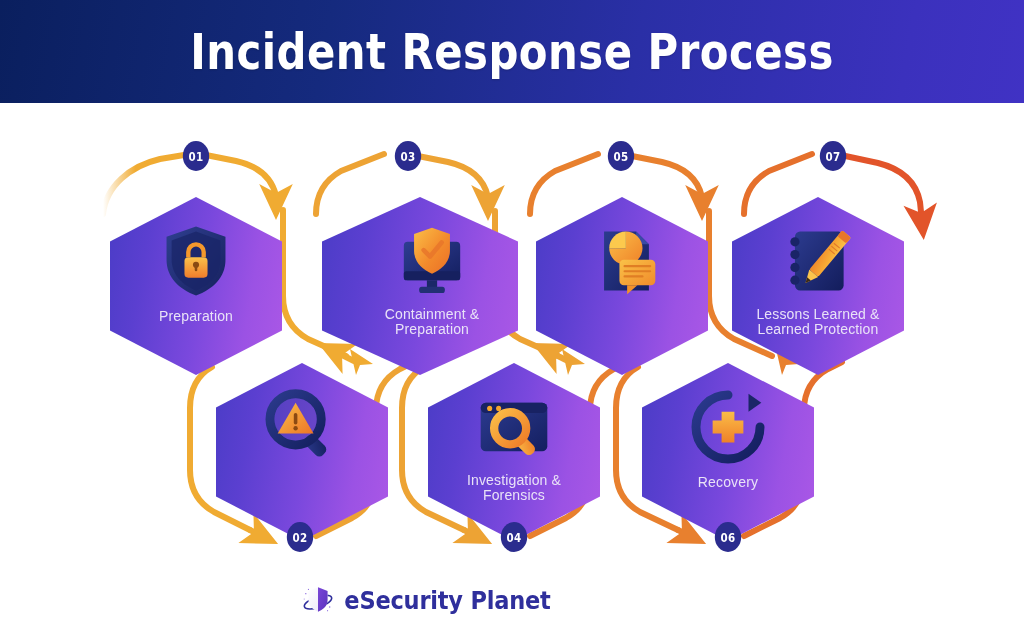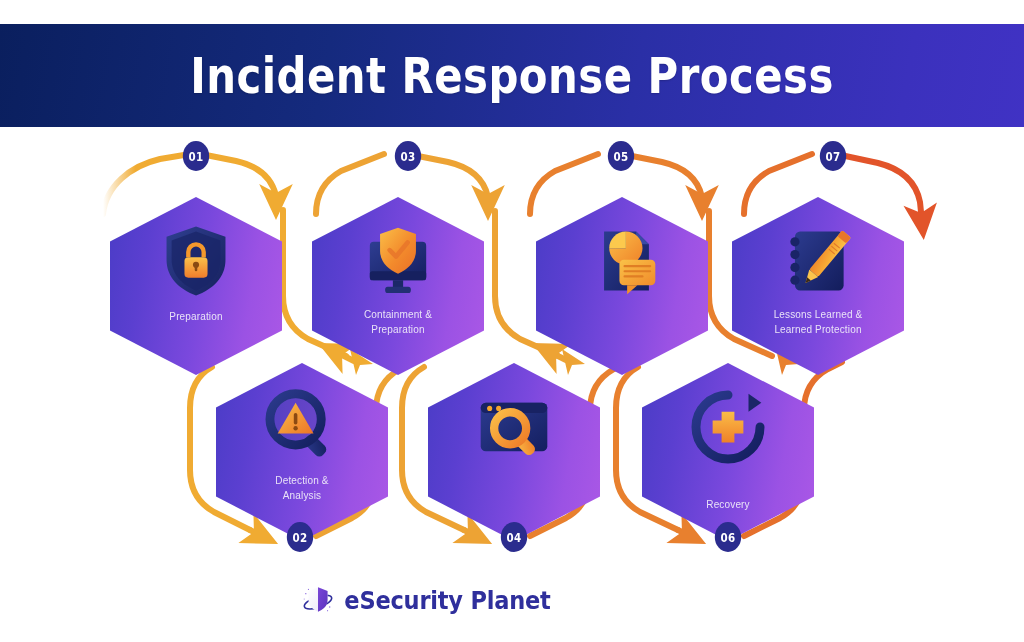--- a/index.html
+++ b/index.html
@@ -7,21 +7,20 @@
     width:1024px;height:642px;background:#ffffff;overflow:hidden;
     font-family:"Liberation Sans","DejaVu Sans",sans-serif;
     position:relative;
   }
   #stage{position:relative;width:1024px;height:642px;background:#fff;}
 
   
   .header{
     position:absolute;left:0;top:0;width:1024px;height:103px;
     background:linear-gradient(100deg,#0a1f5e 0%,#152a7e 32%,#2a2fa6 62%,#3b31bd 88%,#4032c4 100%);
-    margin-top:24px;
   }
   .header-title{
     position:absolute;left:0;top:0;width:1024px;height:103px;
     display:flex;align-items:center;justify-content:center;
     color:#ffffff;
     font-family:"DejaVu Sans Condensed","Liberation Sans Narrow","Liberation Sans",sans-serif;
     font-size:50px;font-weight:bold;letter-spacing:0.5px;
     transform:scaleX(0.93);transform-origin:center;
     text-shadow:0 1px 2px rgba(0,0,0,0.18);
   }
@@ -37,21 +36,21 @@
     background:linear-gradient(100deg,#4a3cc6 0%,#5b3fd0 22%,#7a48dd 52%,#9b52e4 78%,#ab58e6 100%);
     display:flex;flex-direction:column;align-items:center;justify-content:flex-start;
   }
   .hex-icon{
     margin-top:22px;width:84px;height:84px;
     display:flex;align-items:center;justify-content:center;
   }
   .hex-icon svg{width:82px;height:82px;display:block;}
   .hex-label{
     margin-top:6px;width:150px;text-align:center;
-    color:#e9e2f7;font-size:10px;line-height:15px;
+    color:#e9e2f7;font-size:14px;line-height:15px;
     font-family:"Liberation Sans","DejaVu Sans",sans-serif;
     letter-spacing:0.15px;
   }
   .hex-label.two-line{margin-top:4px;}
 
   
   .badge{
     position:absolute;width:30px;height:30px;border-radius:50%;
     background:#2b2c8e;
     display:flex;align-items:center;justify-content:center;
@@ -175,21 +174,21 @@
         <path d="M26 29 V25 a6 6 0 0 1 12 0 V29" fill="none" stroke="#f4982c" stroke-width="3.4"></path>
         <circle cx="32" cy="35" r="2.4" fill="#8a4a12"></circle>
         <rect x="31" y="35" width="2" height="5" rx="1" fill="#8a4a12"></rect>
       </svg>
     </div>
     <div class="hex-label">
       <div>Preparation</div>
     </div>
   </div>
 
-  <div class="hex" style="left:312px;top:197px;">
+  <div class="hex" style="left:322px;top:197px;padding-left:24px;">
     <div class="hex-icon">
       <svg viewBox="0 0 64 64">
         <defs>
           <linearGradient id="g03a" x1="0" y1="0" x2="1" y2="1">
             <stop offset="0%" stop-color="#2e3d92"></stop>
               <stop offset="100%" stop-color="#141f60"></stop>
           </linearGradient>
           <linearGradient id="g03b" x1="0" y1="0" x2="1" y2="1">
             <stop offset="0%" stop-color="#fbbf48"></stop>
               <stop offset="55%" stop-color="#f38b2c"></stop>
@@ -296,24 +295,20 @@
           </linearGradient>
         </defs>
         <rect x="37" y="37" width="10" height="19" rx="4" transform="rotate(-45 42 46)" fill="url(#g02a)"></rect>
         <circle cx="27" cy="26" r="20" fill="none" stroke="url(#g02a)" stroke-width="7"></circle>
         <circle cx="27" cy="26" r="16.5" fill="#2a3a8c" opacity="0.25"></circle>
         <path d="M27 13 L41 37 H13 Z" fill="url(#g02b)"></path>
         <rect x="25.6" y="21" width="2.8" height="9" rx="1.4" fill="#8c4a12"></rect>
         <circle cx="27" cy="33" r="1.7" fill="#8c4a12"></circle>
       </svg>
     </div>
-    <div class="hex-label two-line">
-      <div>Detection &amp;</div>
-      <div>Analysis</div>
-    </div>
   </div>
 
   <div class="hex" style="left:428px;top:363px;">
     <div class="hex-icon">
       <svg viewBox="0 0 64 64">
         <defs>
           <linearGradient id="g04a" x1="0" y1="0" x2="1" y2="1">
             <stop offset="0%" stop-color="#2c3b90"></stop>
               <stop offset="100%" stop-color="#141f60"></stop>
           </linearGradient>
@@ -323,23 +318,27 @@
           </linearGradient>
         </defs>
         <rect x="6" y="13" width="52" height="38" rx="4" fill="url(#g04a)"></rect>
         <rect x="6" y="13" width="52" height="8" rx="4" fill="#182263"></rect>
         <circle cx="13" cy="17.5" r="2" fill="#f5a52c"></circle>
         <circle cx="20" cy="17.5" r="2" fill="#f5a52c"></circle>
         <rect x="36" y="38" width="9" height="17" rx="4" transform="rotate(-45 40.5 46)" fill="url(#g04b)"></rect>
         <circle cx="29" cy="33" r="12.5" fill="none" stroke="url(#g04b)" stroke-width="6.5"></circle>
       </svg>
     </div>
-  </div>
-
-  <div class="hex" style="left:642px;top:363px;gap:22px;">
+    <div class="hex-label two-line">
+      <div>Investigation &amp;</div>
+      <div>Forensics</div>
+    </div>
+  </div>
+
+  <div class="hex" style="left:642px;top:363px;">
     <div class="hex-icon">
       <svg viewBox="0 0 64 64">
         <defs>
           <linearGradient id="g06a" x1="0" y1="0" x2="1" y2="1">
             <stop offset="0%" stop-color="#2b3a8e"></stop>
               <stop offset="100%" stop-color="#131e5e"></stop>
           </linearGradient>
           <linearGradient id="g06b" x1="0" y1="0" x2="0" y2="1">
             <stop offset="0%" stop-color="#fbbd47"></stop>
               <stop offset="100%" stop-color="#ef8129"></stop>

